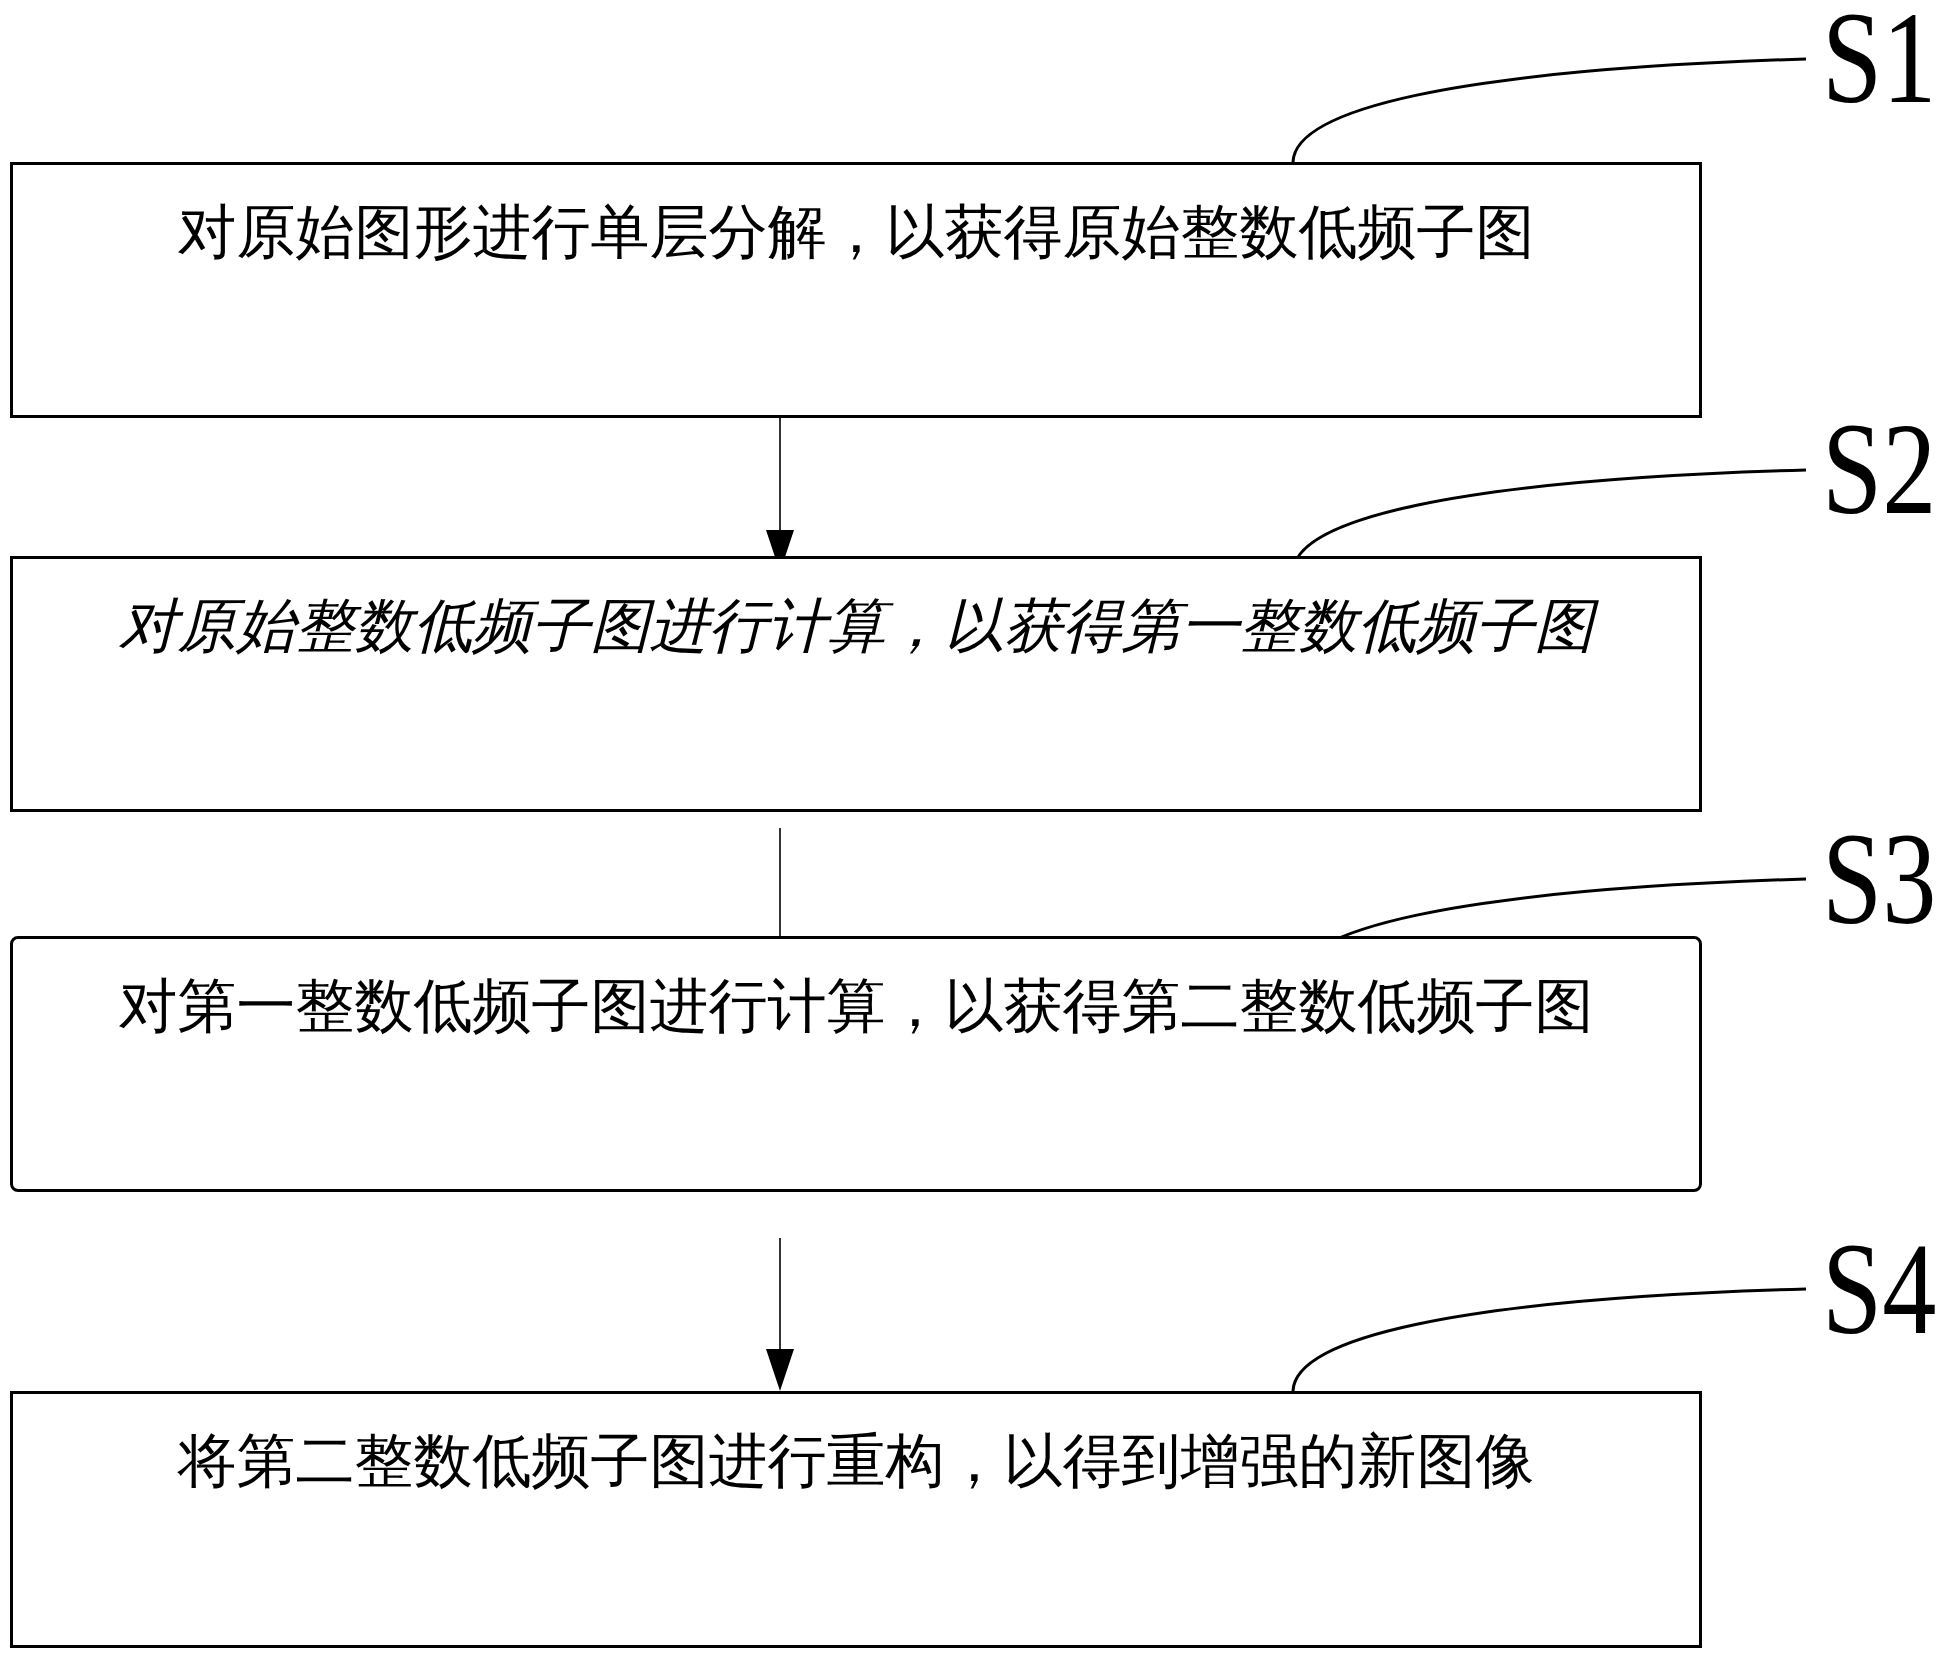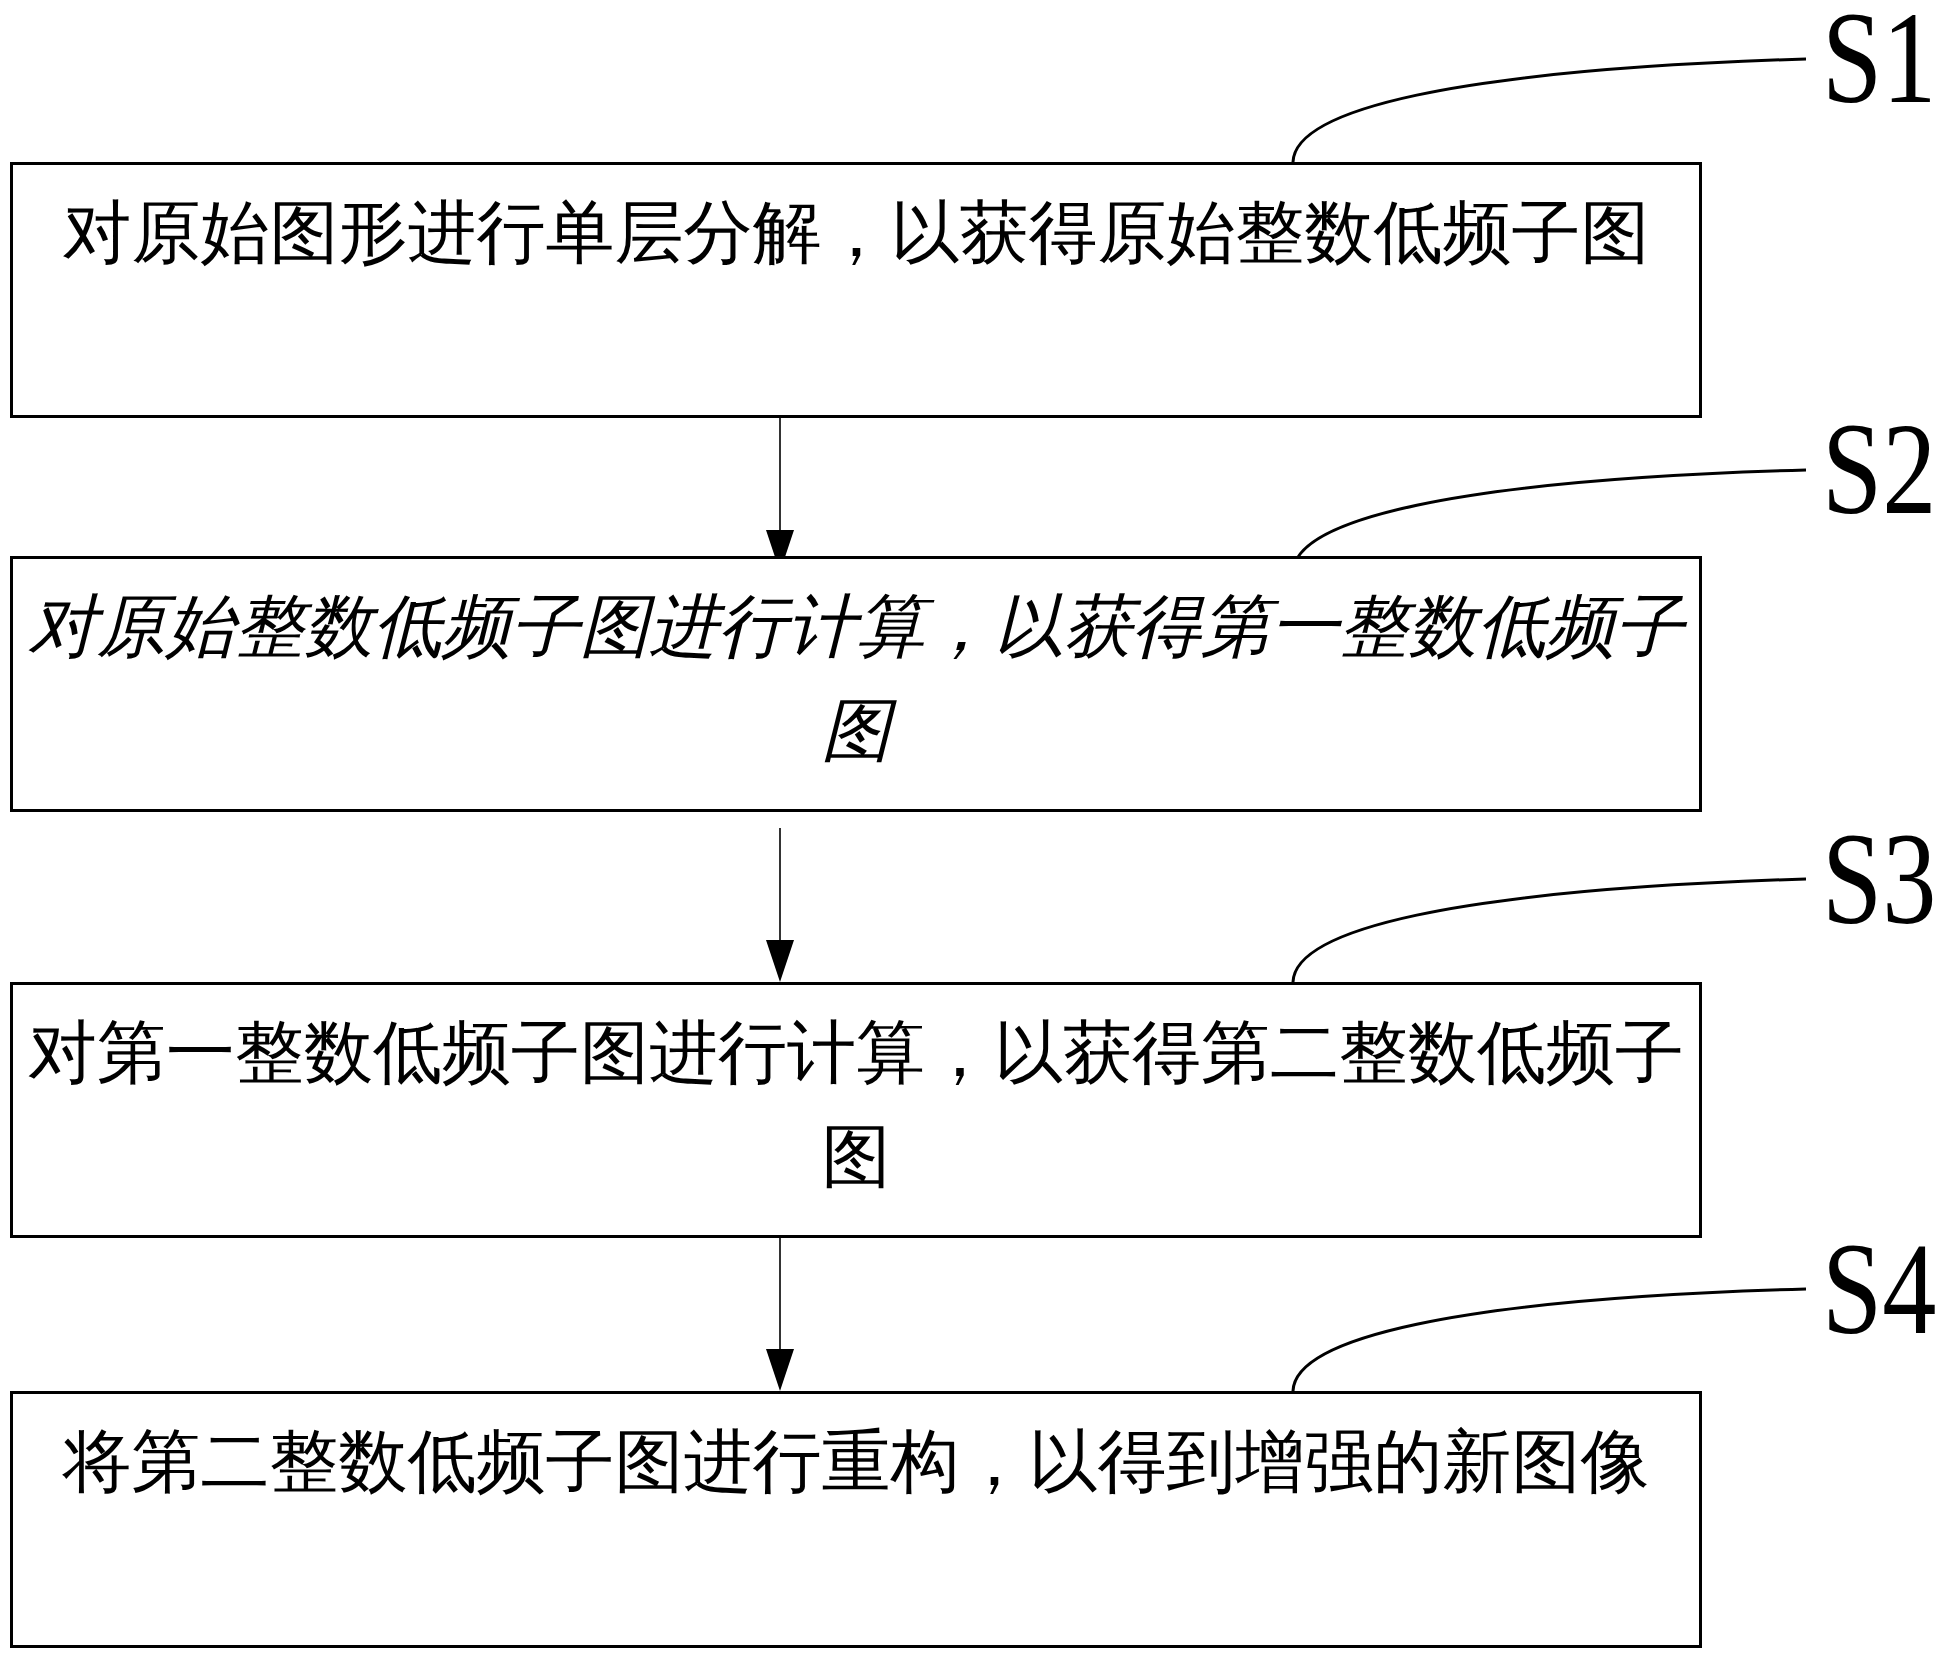--- a/index.html
+++ b/index.html
@@ -29,21 +29,21 @@
     height: 256px;
     box-sizing: border-box;
     border: 3px solid #000;
     background: #fff;
   }
   .step-text {
     position: absolute;
     left: 14px;
     right: 14px;
     top: 15px;
-    font-size: 69px;
+    font-size: 59px;
     line-height: 104px;
     text-align: center;
     letter-spacing: 0px;
     word-break: break-all;
   }
   .step-label {
     position: absolute;
     left: 1822px;
     width: 136px;
     height: 100px;
@@ -78,21 +78,21 @@
   <path d="M1293 982 C1295 930 1450 890 1806 879" fill="none" stroke="#000" stroke-width="3"></path>
   <path d="M1293 1391 C1295 1339 1450 1299 1806 1289" fill="none" stroke="#000" stroke-width="3"></path>
 </svg>
 
 <div class="step-box" style="top:162px;">
   <div class="step-text">对原始图形进行单层分解，以获得原始整数低频子图</div>
 </div>
 <div class="step-box" style="top:556px;font-style:italic;">
   <div class="step-text">对原始整数低频子图进行计算，以获得第一整数低频子图</div>
 </div>
-<div class="step-box" style="top:982px;">
+<div class="step-box" style="top:936px;border-radius:8px;">
   <div class="step-text">对第一整数低频子图进行计算，以获得第二整数低频子图</div>
 </div>
 <div class="step-box" style="top:1391px; height:257px;padding-left:31px;">
   <div class="step-text">将第二整数低频子图进行重构，以得到增强的新图像</div>
 </div>
 
 <div class="step-label" style="top:8px;">S1</div>
 <div class="step-label" style="top:419px;">S2</div>
 <div class="step-label" style="top:829px;">S3</div>
 <div class="step-label" style="top:1239px;">S4</div>

